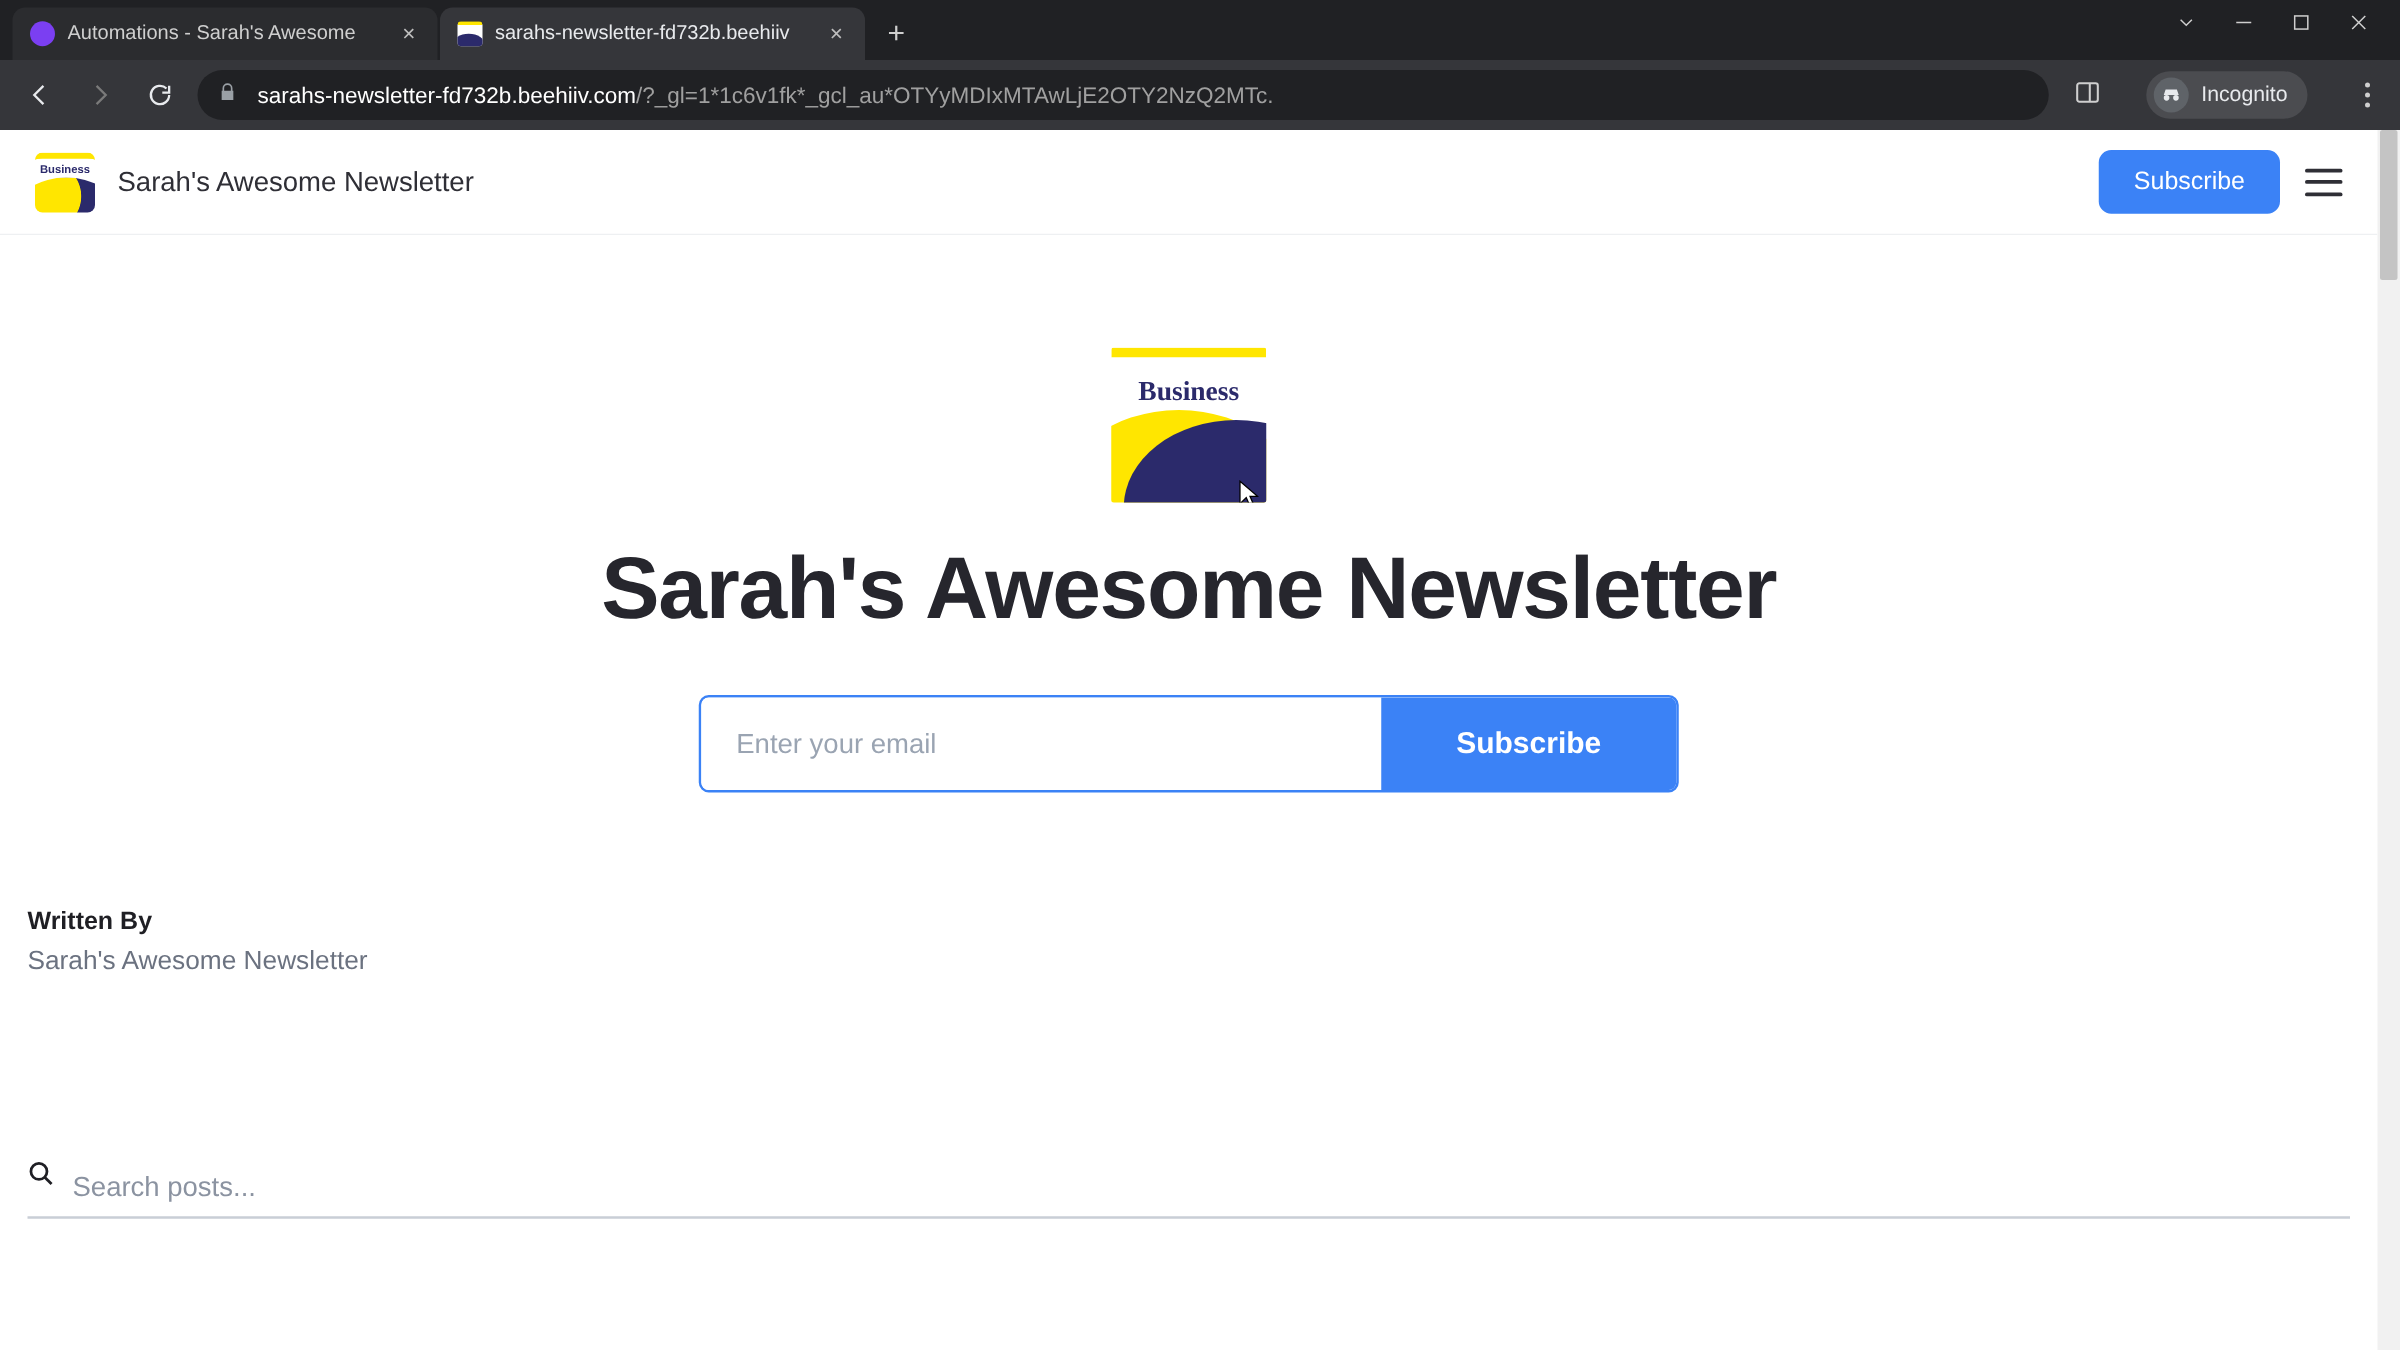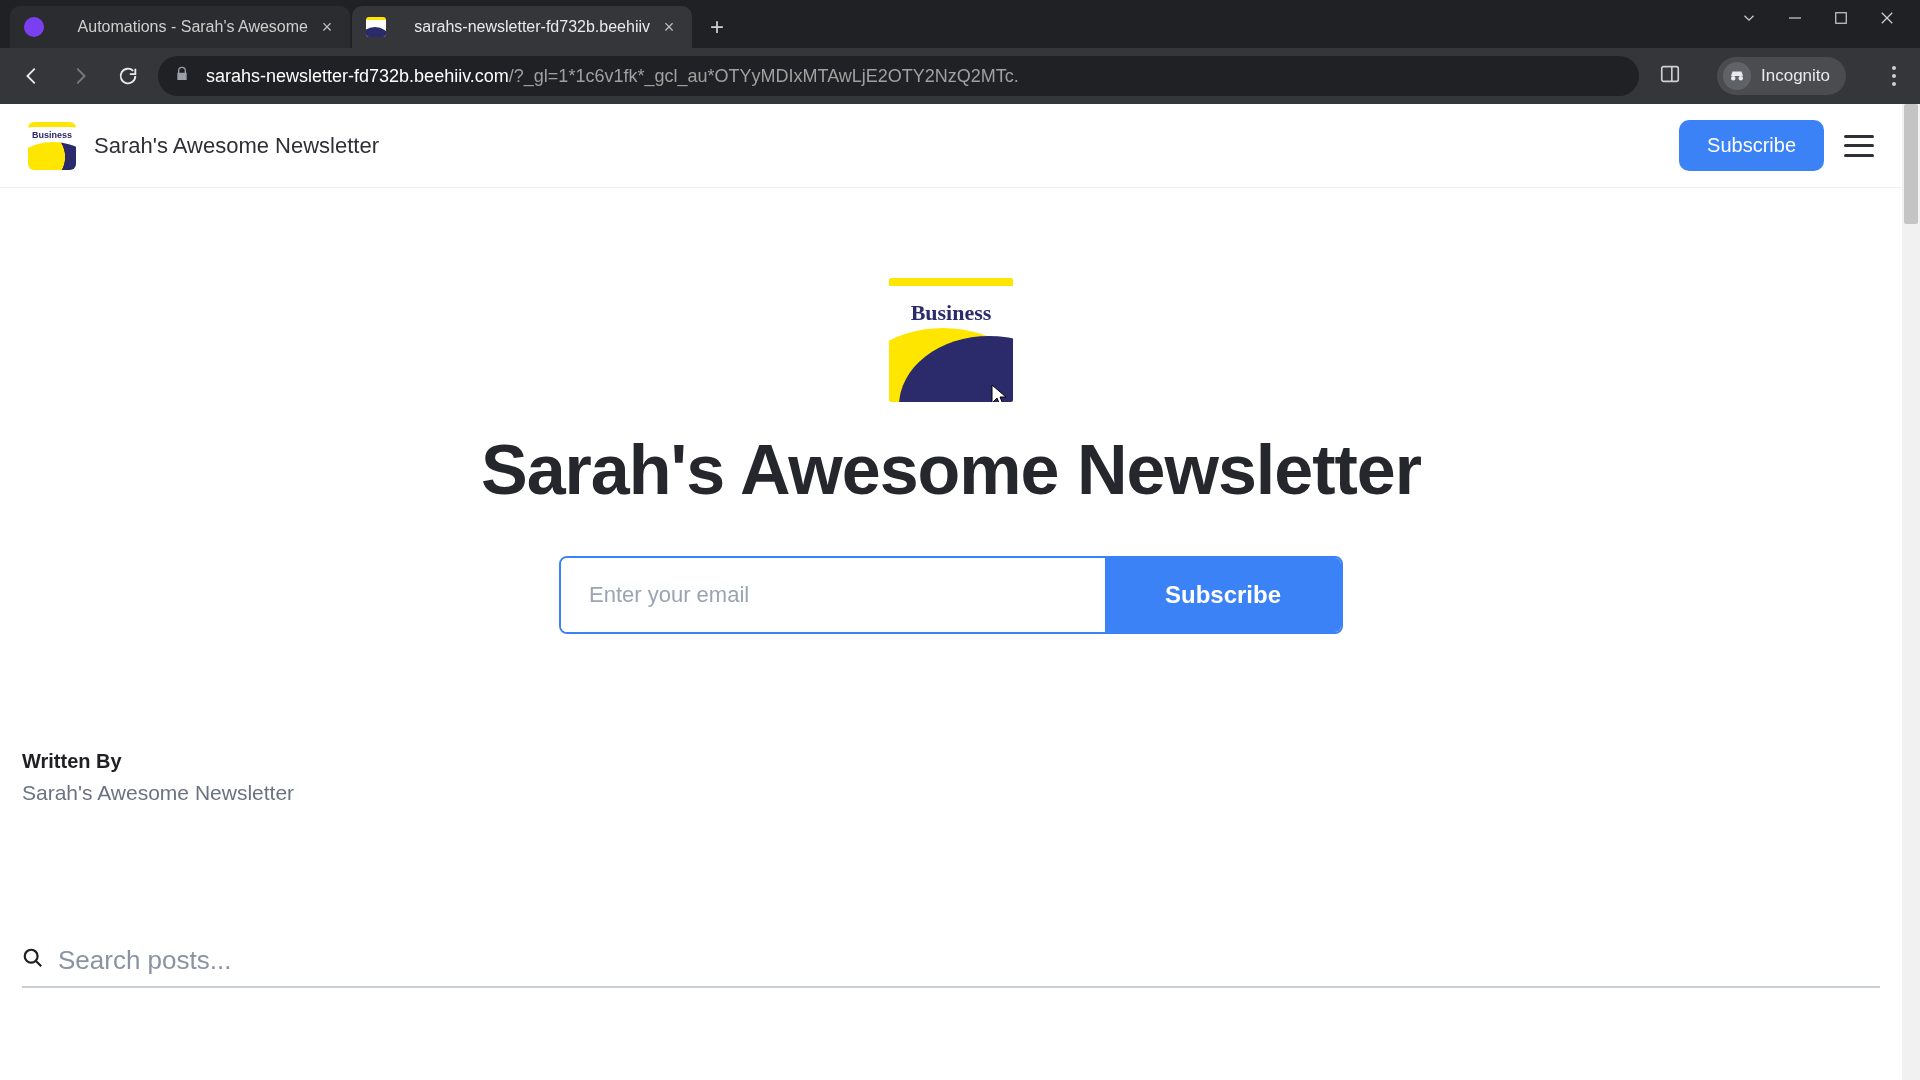--- a/index.html
+++ b/index.html
@@ -22,21 +22,21 @@
   .tab .favicon { width: 20px; height: 20px; border-radius: 50%; flex: 0 0 20px; }
   .tab .favicon.purple { background: #7b3ff2; }
   .tab .favicon.biz {
     border-radius: 3px; background: #fff; position: relative; overflow: hidden;
     border-top: 3px solid #ffe600;
   }
   .tab .favicon.biz::after {
     content: ""; position: absolute; left: -4px; bottom: -8px; width: 26px; height: 18px;
     background: #2b2a6b; border-radius: 50%;
   }
-  .tab .title { flex: 1 1 auto; white-space: nowrap; overflow: hidden; text-overflow: ellipsis; text-align: right; }
+  .tab .title { flex: 1 1 auto; white-space: nowrap; overflow: hidden; text-overflow: ellipsis; }
   .tab .close { color: #bdbdbd; font-size: 18px; width: 18px; text-align: center; }
   .newtab-btn {
     width: 34px; height: 34px; margin-left: 8px; margin-bottom: 4px;
     color: #cfcfcf; font-size: 24px; display: flex; align-items: center; justify-content: center;
     border-radius: 50%; cursor: pointer;
   }
 
   .window-controls {
     position: absolute; right: 0; top: 0; height: 40px; display: flex; align-items: center;
     gap: 28px; padding: 0 24px; color: #cfcfcf;
@@ -147,31 +147,31 @@
   }
   .subscribe-form input {
     flex: 1; border: none; outline: none; font-size: 22px; padding: 0 28px; color: #333;
   }
   .subscribe-form input::placeholder { color: #9aa4b2; }
   .subscribe-form .btn {
     width: 236px; background: #3b82f6; color: #fff; font-size: 24px; font-weight: 600;
     display: flex; align-items: center; justify-content: center; cursor: pointer;
   }
 
-  .meta-block { padding: 116px 22px 0 22px; }
+  .meta-block { padding: 92px 22px 0 22px; }
   .meta-label { font-size: 20px; font-weight: 700; color: #1f1f24; }
   .meta-value { font-size: 21px; color: #6b7280; margin-top: 8px; }
 
   .search-block {
     margin: 140px 22px 0 22px; border-bottom: 2px solid #c9ced6;
     display: flex; align-items: center; gap: 14px; padding-bottom: 10px;
   }
   .search-block svg { width: 22px; height: 22px; stroke: #1f1f24; stroke-width: 2.4; fill: none; }
   .search-block input {
-    flex: 1; border: none; outline: none; font-size: 26px; color: #333; background: transparent;
+    flex: 1; border: none; outline: none; font-size: 22px; color: #333; background: transparent; margin-top: 16px;
   }
   .search-block input::placeholder { color: #8b93a1; }
 </style>
 </head>
 <body>
 
 <div class="browser-chrome">
 
   <div class="tabstrip">
     <div class="tab inactive">

